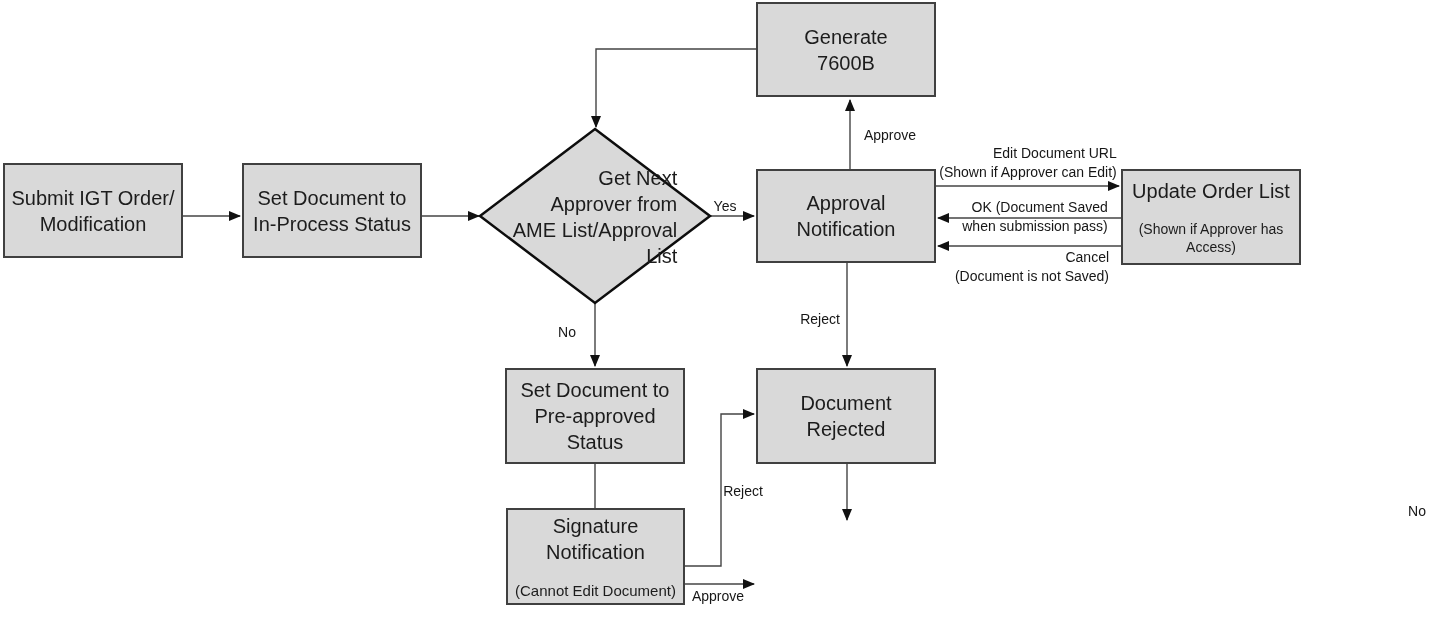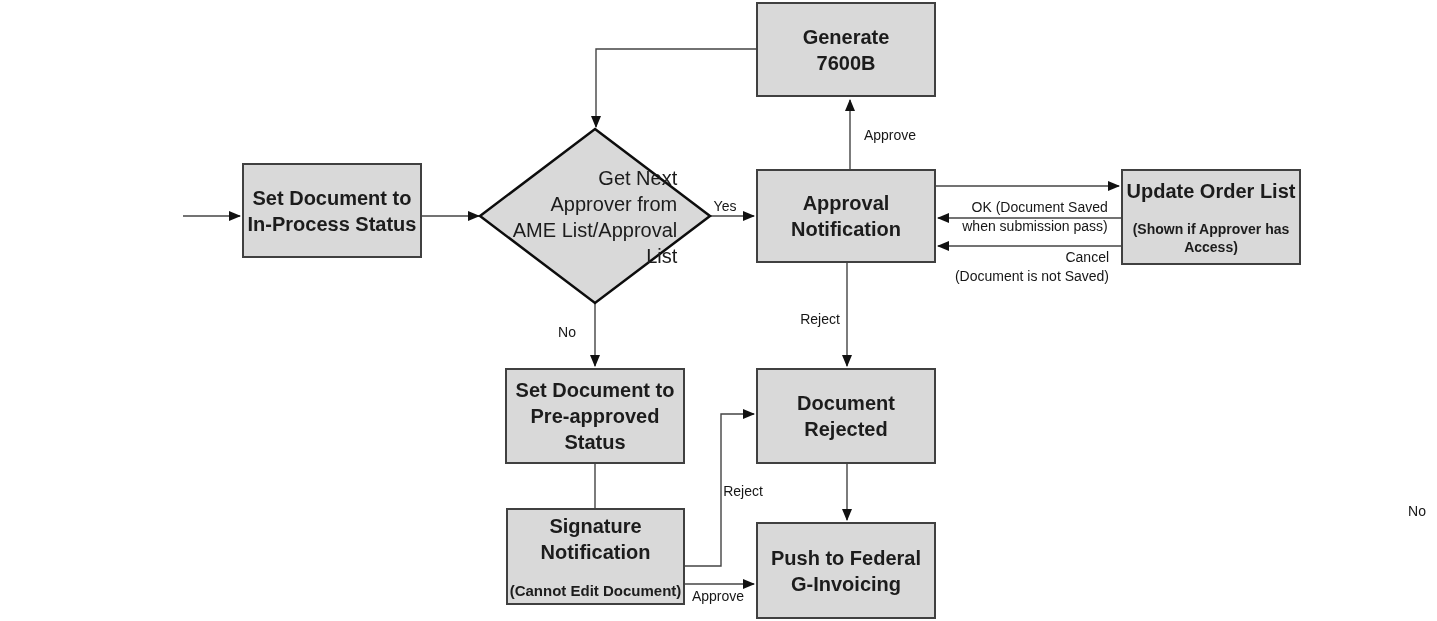--- a/index.html
+++ b/index.html
@@ -6,21 +6,21 @@
   body {
     width:1437px; height:621px; position:relative; background:#ffffff;
     font-family:"Liberation Sans", sans-serif; overflow:hidden;
   }
   #canvas { position:absolute; left:0; top:0; width:1437px; height:621px; }
   svg.connectors { position:absolute; left:0; top:0; }
   .node {
     position:absolute; box-sizing:border-box;
     background:#d9d9d9; border:2px solid #404040;
     display:flex; flex-direction:column; align-items:center; justify-content:center;
-    text-align:center; color:#1c1c1c;font-weight:bold;
+    text-align:center; color:#1c1c1c;
   }
   .node .label { font-size:20px; line-height:26px; white-space:pre-line; }
   .node .sublabel { font-size:14px; line-height:18px; white-space:pre-line; margin-top:16px; }
   .node.sig .sublabel { font-size:15px; line-height:20px; }
   .diamond-text {
     position:absolute; left:487px; top:162px; width:216px; height:110px;
     display:flex; align-items:center; justify-content:center; text-align:right;
     font-size:20px; line-height:26px; white-space:pre-line; color:#1c1c1c;
   }
   .elabel {
@@ -52,20 +52,24 @@
       <path d="M1121,218 L938,218" marker-end="url(#arr)"></path>
       <path d="M1121,246 L938,246" marker-end="url(#arr)"></path>
       <path d="M595,464 L595,520" marker-end="url(#arr)"></path>
       <path d="M847,464 L847,520" marker-end="url(#arr)"></path>
       <path d="M685,566 L721,566 L721,414 L754,414" marker-end="url(#arr)"></path>
       <path d="M685,584 L754,584" marker-end="url(#arr)"></path>
     </g>
     <polygon points="595,129 710,216 595,303 480,216" fill="#d9d9d9" stroke="#0d0d0d" stroke-width="2.5"></polygon>
   </svg>
 
+  <div class="node" style="left:3px;top:163px;width:180px;height:95px">
+    <span class="label">Submit IGT Order/
+Modification</span>
+  </div>
 
   <div class="node" style="left:242px;top:163px;width:180px;height:95px">
     <span class="label">Set Document to
 In-Process Status</span>
   </div>
 
   <div class="node" style="left:756px;top:2px;width:180px;height:95px">
     <span class="label">Generate
 7600B</span>
   </div>
@@ -91,34 +95,32 @@
     <span class="label">Document
 Rejected</span>
   </div>
 
   <div class="node sig" style="left:506px;top:508px;width:179px;height:97px">
     <span class="label">Signature
 Notification</span>
     <span class="sublabel">(Cannot Edit Document)</span>
   </div>
 
-  <div class="node" style="left:756px;top:522px;width:180px;height:97px">
-    <span class="label">Push to Federal
-G-Invoicing</span>
-  </div>
 
   <div class="diamond-text">Get Next
 Approver from
 AME List/Approval
 List</div>
 
   <div class="elabel" style="left:725px;top:206px">Yes</div>
   <div class="elabel" style="left:567px;top:332px">No</div>
   <div class="elabel" style="left:890px;top:135px">Approve</div>
   <div class="elabel" style="left:820px;top:319px">Reject</div>
+  <div class="elabel" style="left:1028px;top:163px">Edit Document URL
+(Shown if Approver can Edit)</div>
   <div class="elabel" style="left:1035px;top:217px">OK (Document Saved
 when submission pass)</div>
   <div class="elabel" style="left:1032px;top:267px">Cancel
 (Document is not Saved)</div>
   <div class="elabel" style="left:743px;top:491px">Reject</div>
   <div class="elabel" style="left:718px;top:596px">Approve</div>
   <div class="elabel" style="left:1417px;top:511px">No</div>
 
 </div>
 

